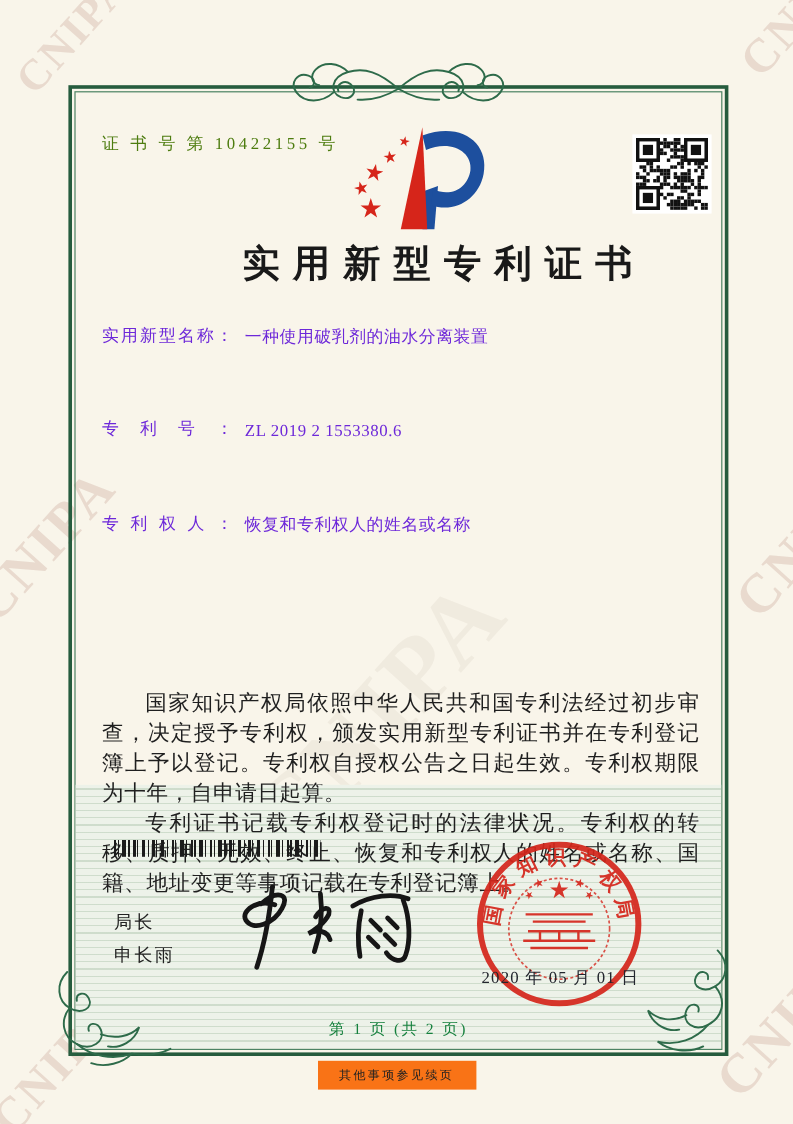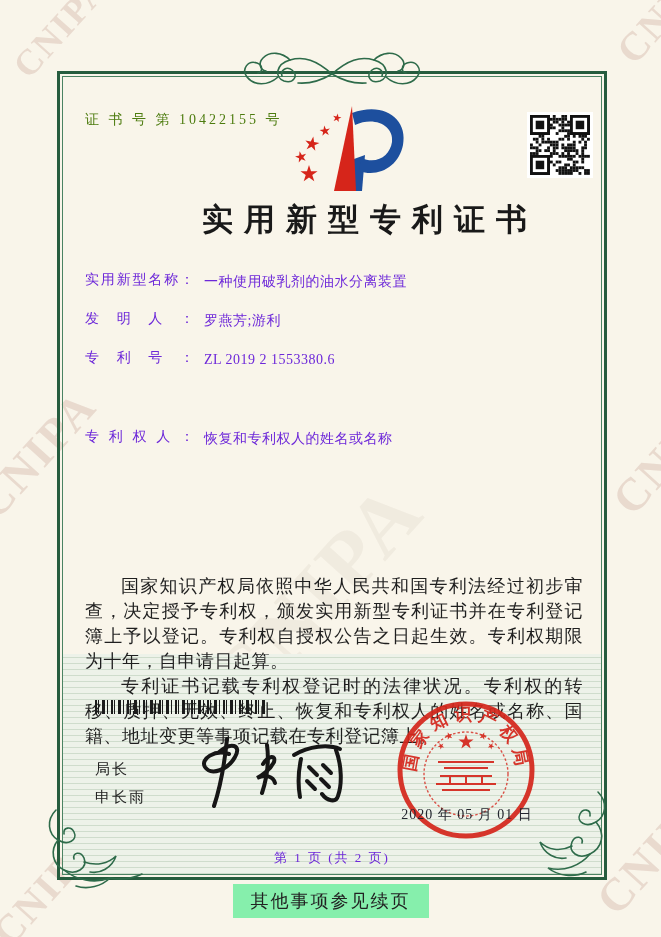--- a/index.html
+++ b/index.html
@@ -62,23 +62,23 @@
                #1b1b1b 7px 10px, transparent 10px 12px,
                #1b1b1b 12px 13px, transparent 13px 16px); }
   .director { position:absolute; left:95px; top:755px; font-size:15px; color:#222;
               font-family:Liberation Sans, sans-serif; line-height:28px; letter-spacing:2px; }
   .sig { position:absolute; left:190px; top:733px; }
   .seal { position:absolute; left:386px; top:690px; opacity:.92; }
   .sealdate { position:absolute; left:396px; top:806px; width:142px; text-align:center;
               font-size:14px; color:#23262e; letter-spacing:1px; }
 
   .pageinfo { position:absolute; left:57px; top:849px; width:550px; text-align:center;
-              font-size:13px; color:#6d28d9; letter-spacing:2px; }
+              font-size:13px; color:#15803d; letter-spacing:2px; }
   .contnote { position:absolute; left:50%; transform:translateX(-50%); top:884px;
-              background:#86efac; padding:5px 18px; font-size:18px; color:#222;
+              background:#f97316; padding:5px 18px; font-size:10px; color:#222;
               letter-spacing:2px; }
 </style>
 </head>
 <body>
 
 <div id="page">
 
   <div class="wm wm1">CNIPA</div>
   <div class="wm wm2">CNIPA</div>
   <div class="wm wm3">CNIPA</div>
@@ -302,23 +302,20 @@
         <rect x="0" y="40" width="20" height="20" fill="#111"></rect>
         <rect x="2.85" y="42.85" width="14.2" height="14.2" fill="#fff"></rect>
         <rect x="5.7" y="45.7" width="8.5" height="8.5" fill="#111"></rect>
       </svg></div>
 
   <div class="title">实用新型专利证书</div>
 
   <div class="frow r1">
     <span class="flabel">实用新型名称：</span><span class="fvalue">一种使用破乳剂的油水分离装置</span>
   </div>
-  <div class="frow r2">
-    <span class="flabel">发明人：</span><span class="fvalue">罗燕芳;游利</span>
-  </div>
   <div class="frow r3">
     <span class="flabel">专利号：</span><span class="fvalue">ZL 2019 2 1553380.6</span>
   </div>
   <div class="frow r5">
     <span class="flabel">专利权人：</span><span class="fvalue">恢复和专利权人的姓名或名称</span>
   </div>
 
   <div class="bodytext">
     <p>国家知识产权局依照中华人民共和国专利法经过初步审查，决定授予专利权，颁发实用新型专利证书并在专利登记簿上予以登记。专利权自授权公告之日起生效。专利权期限为十年，自申请日起算。</p>
     <p>专利证书记载专利权登记时的法律状况。专利权的转移、质押、无效、终止、恢复和专利权人的姓名或名称、国籍、地址变更等事项记载在专利登记簿上。</p>

